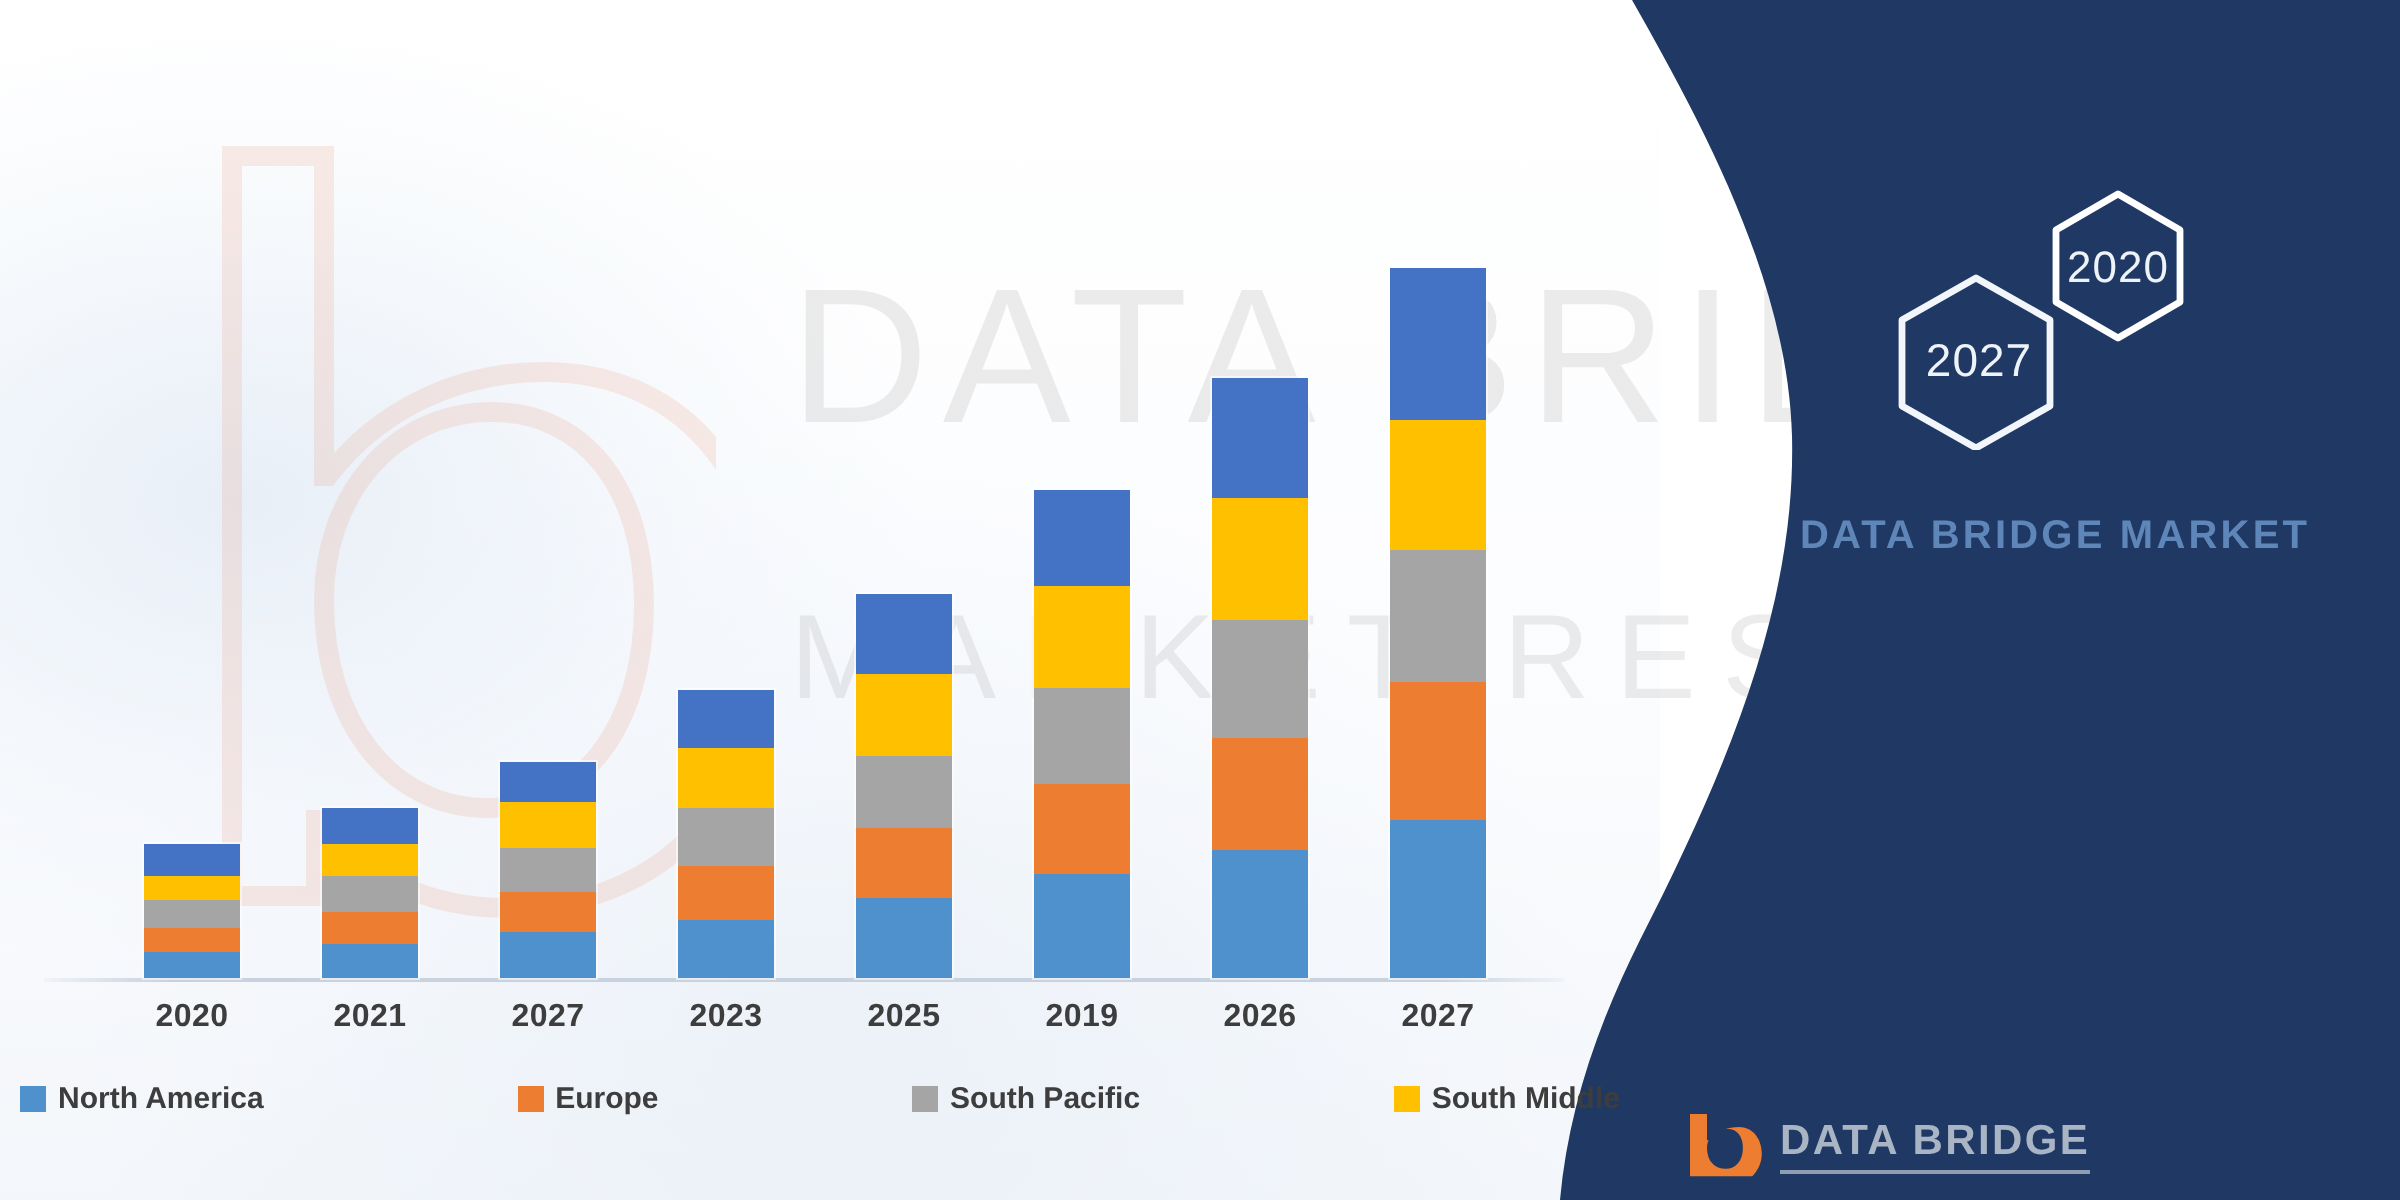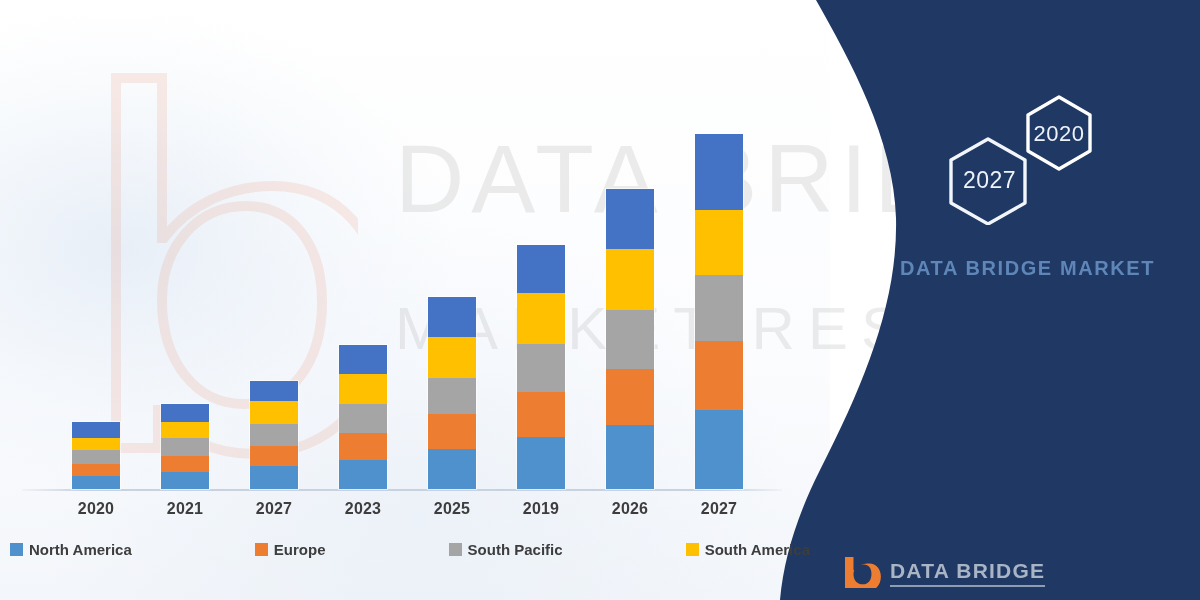--- a/index.html
+++ b/index.html
@@ -247,21 +247,21 @@
         <div class="legend-item">
           <span class="legend-swatch" style="background: rgb(237, 125, 49);"></span>
           <span class="legend-label">Europe</span>
         </div>
         <div class="legend-item">
           <span class="legend-swatch" style="background: rgb(165, 165, 165);"></span>
           <span class="legend-label">South Pacific</span>
         </div>
         <div class="legend-item">
           <span class="legend-swatch" style="background: rgb(255, 192, 0);"></span>
-          <span class="legend-label">South America</span>
+          <span class="legend-label">South Middle</span>
         </div>
       </div>
   </div>
 
   <div class="hexwrap">
     <svg width="190" height="130" viewBox="0 0 190 130" xmlns="http://www.w3.org/2000/svg">
 
       <polygon points="58,44 95,65 95,108 58,129 21,108 21,65" fill="none" stroke="#f2f6fb" stroke-width="3.4" stroke-linejoin="round"></polygon>
 
       <polygon points="129,2 160,20 160,56 129,74 98,56 98,20" fill="none" stroke="#ffffff" stroke-width="3.4" stroke-linejoin="round"></polygon>

